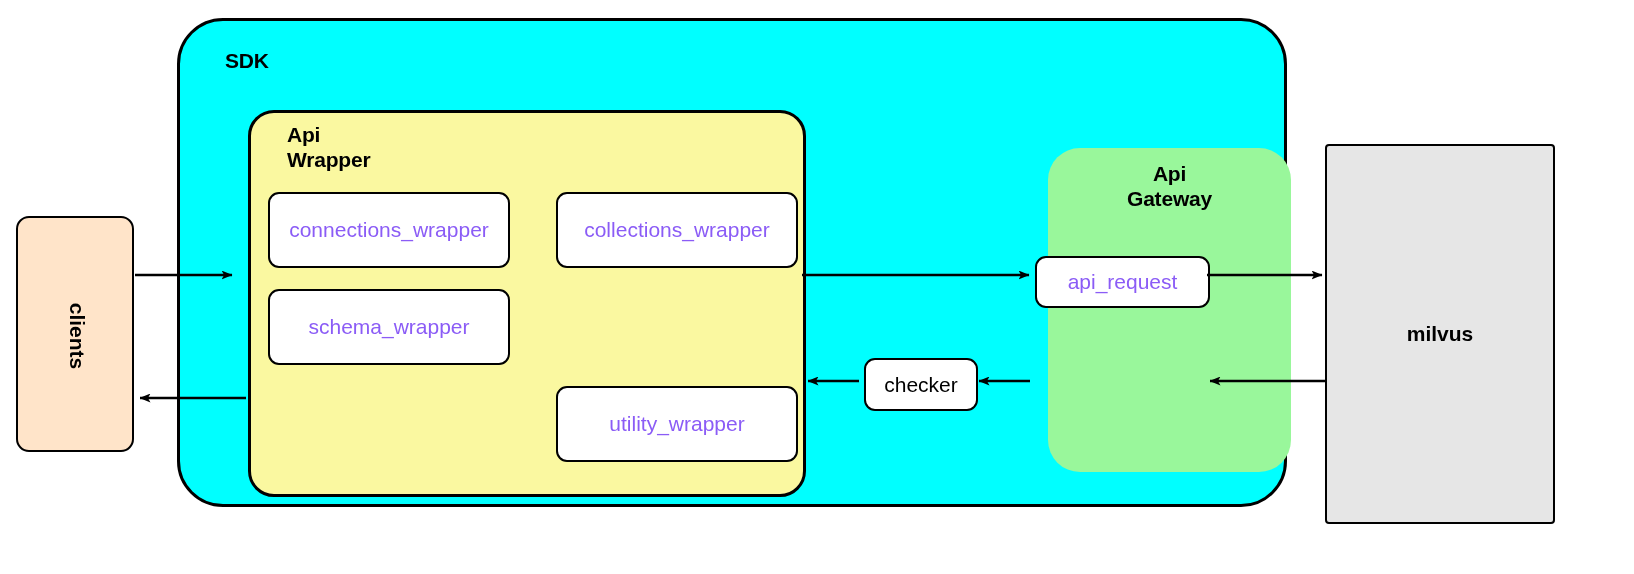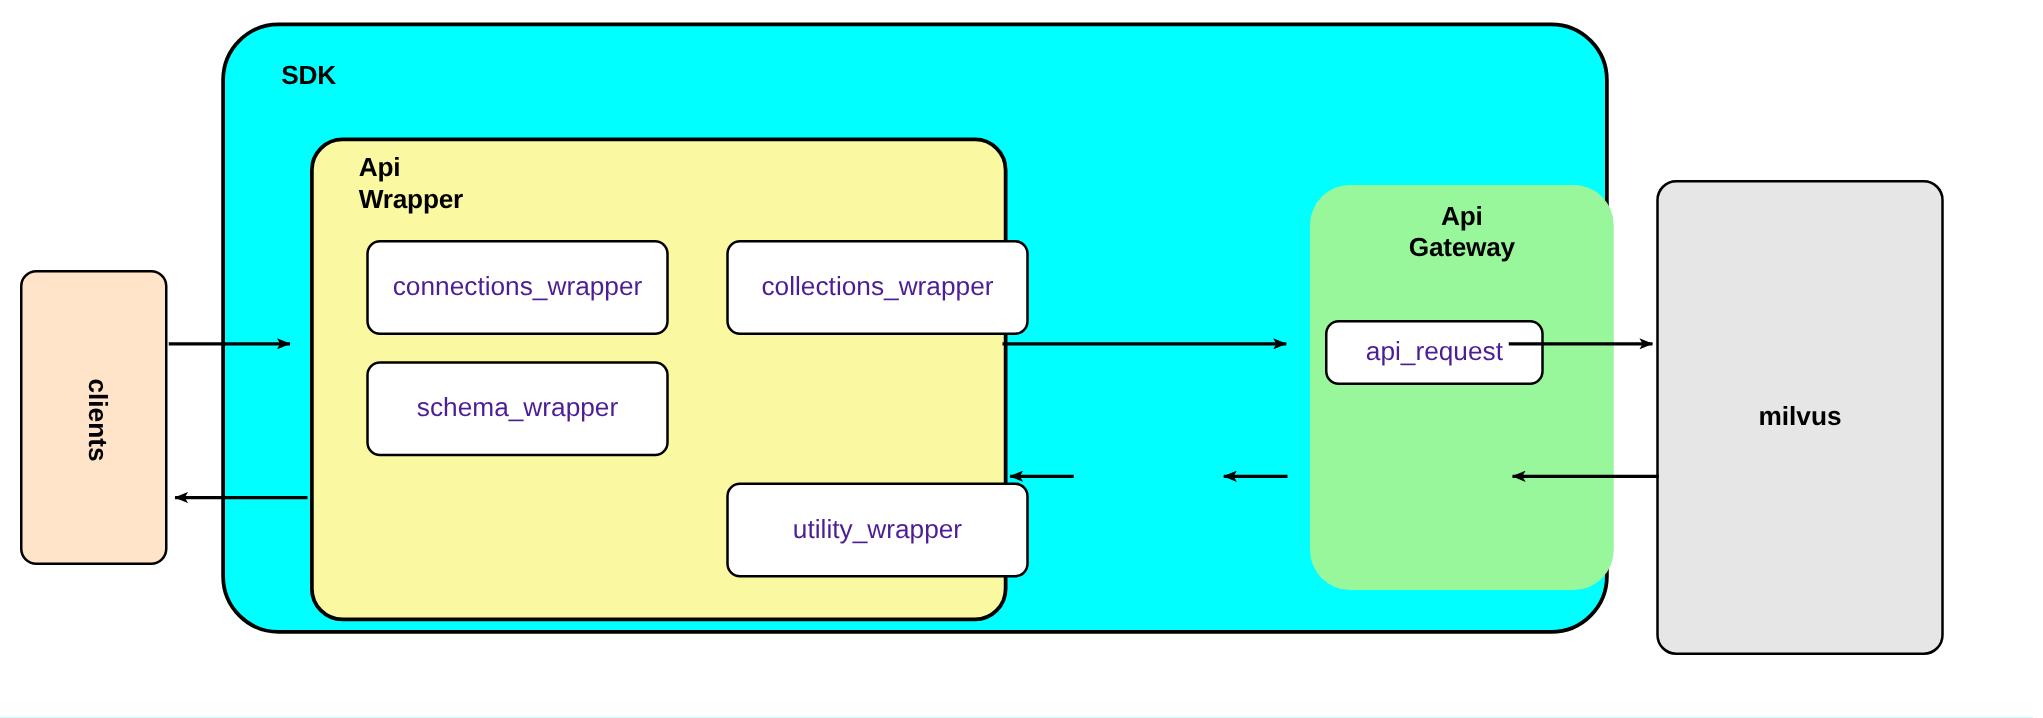--- a/index.html
+++ b/index.html
@@ -78,23 +78,22 @@
   .box {
     position: absolute;
     box-sizing: border-box;
     background: #ffffff;
     border: 2.5px solid #000000;
     border-radius: 11px;
     display: flex;
     align-items: center;
     justify-content: center;
     font-size: 21px;
-    color: #4c1d95;
+    color: #8b5cf6;
     text-align: center;
-    margin-left: 25px;
   }
 
   
   .w-col-left  { left: 17px;  width: 242px; }
   .w-col-right { left: 305px; width: 242px; }
   .w-row-1 { top: 79px;  height: 76px; }
   .w-row-2 { top: 176px; height: 76px; }
   .w-row-3 { top: 273px; height: 76px; }
 
   
@@ -124,21 +123,21 @@
   .node-clients .vlabel span {
     transform: rotate(90deg);
     white-space: nowrap;
   }
 
   .node-milvus {
     left: 1325px; top: 144px;
     width: 230px; height: 380px;
     background: #e6e6e6;
     border: 2.5px solid #000000;
-    border-radius: 16px;
+    border-radius: 4px;
     display: flex;
     align-items: center;
     justify-content: center;
     font-size: 21px;
     font-weight: bold;
     color: #000000;
   }
 
   .node-checker {
     left: 861px; top: 355px;
@@ -179,20 +178,21 @@
     <div class="node container-apiwrapper" style="left:68px; top:89px;">
       <div class="container-title title-apiwrapper">Api
 Wrapper</div>
 
       <div class="box w-col-left w-row-1">connections_wrapper</div>
       <div class="box w-col-right w-row-1">collections_wrapper</div>
       <div class="box w-col-left w-row-2">schema_wrapper</div>
       <div class="box w-col-right w-row-3">utility_wrapper</div>
     </div>
 
+    <div class="node node-checker" style="left:684px; top:337px;">checker</div>
 
     <div class="node container-apigateway" style="left:868px; top:127px;">
       <div class="container-title title-apigateway">Api
 Gateway</div>
 
       <div class="box g-box g-row-1">api_request</div>
     </div>
   </div>
 
   <div class="node node-milvus">milvus</div>

